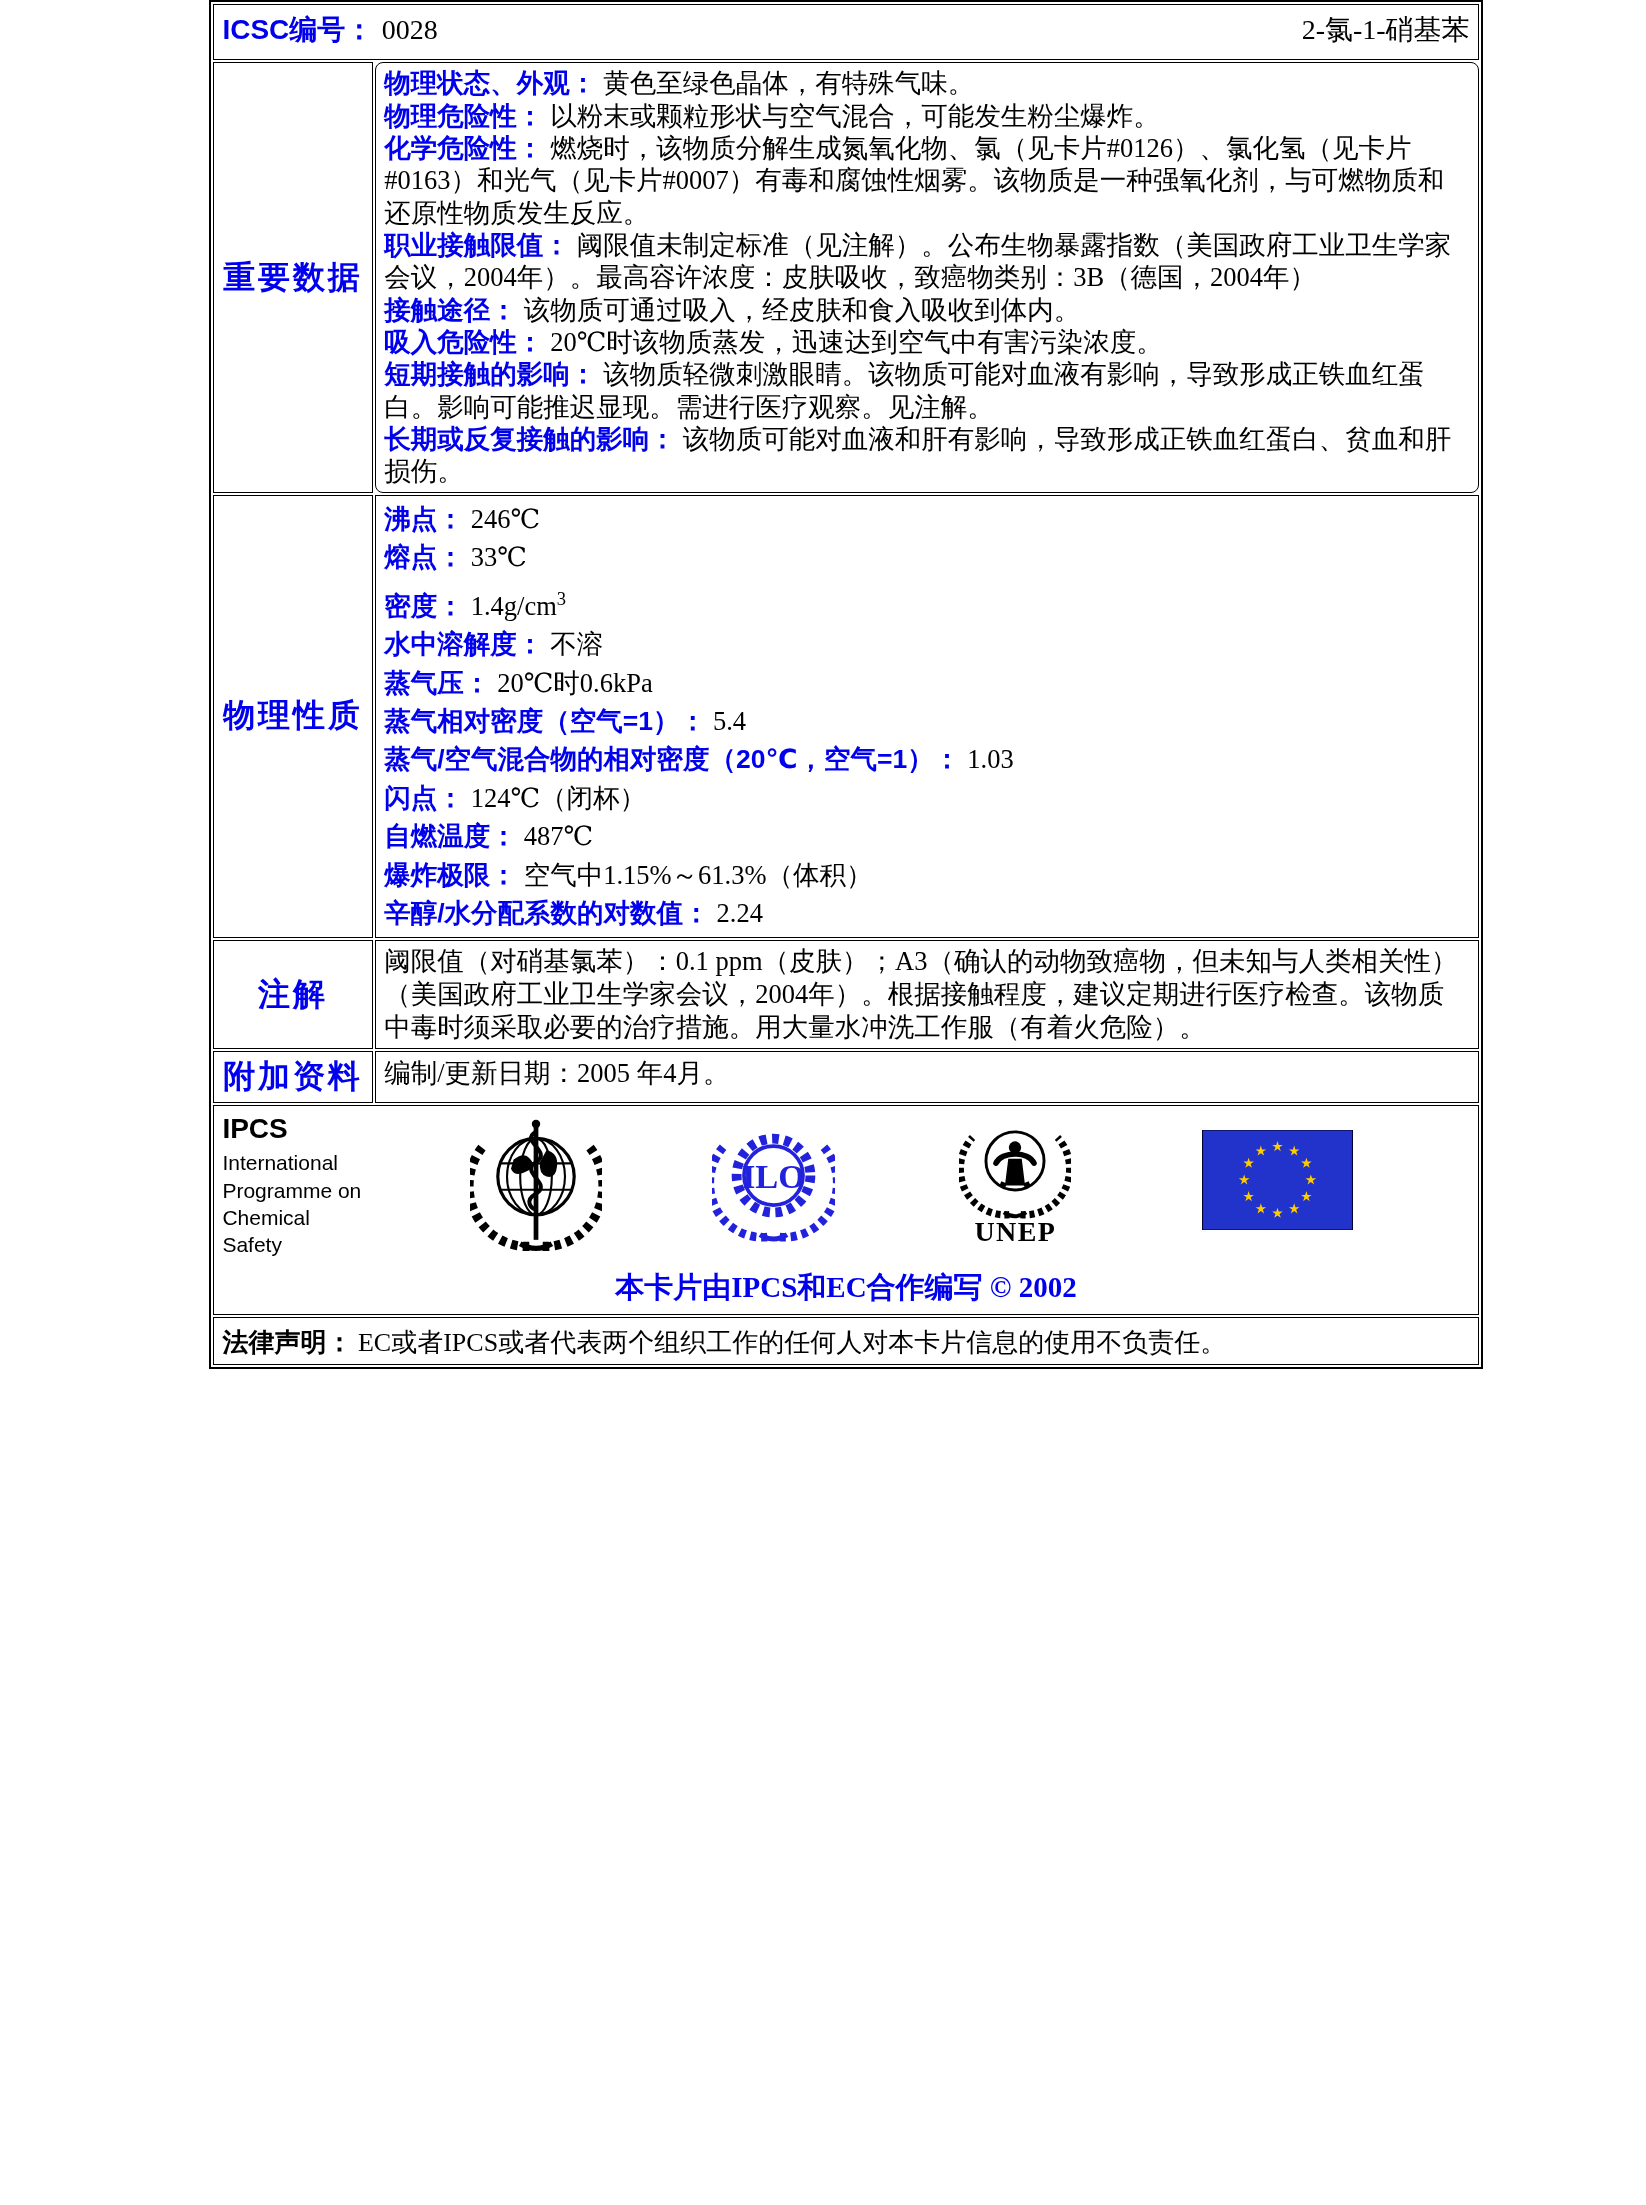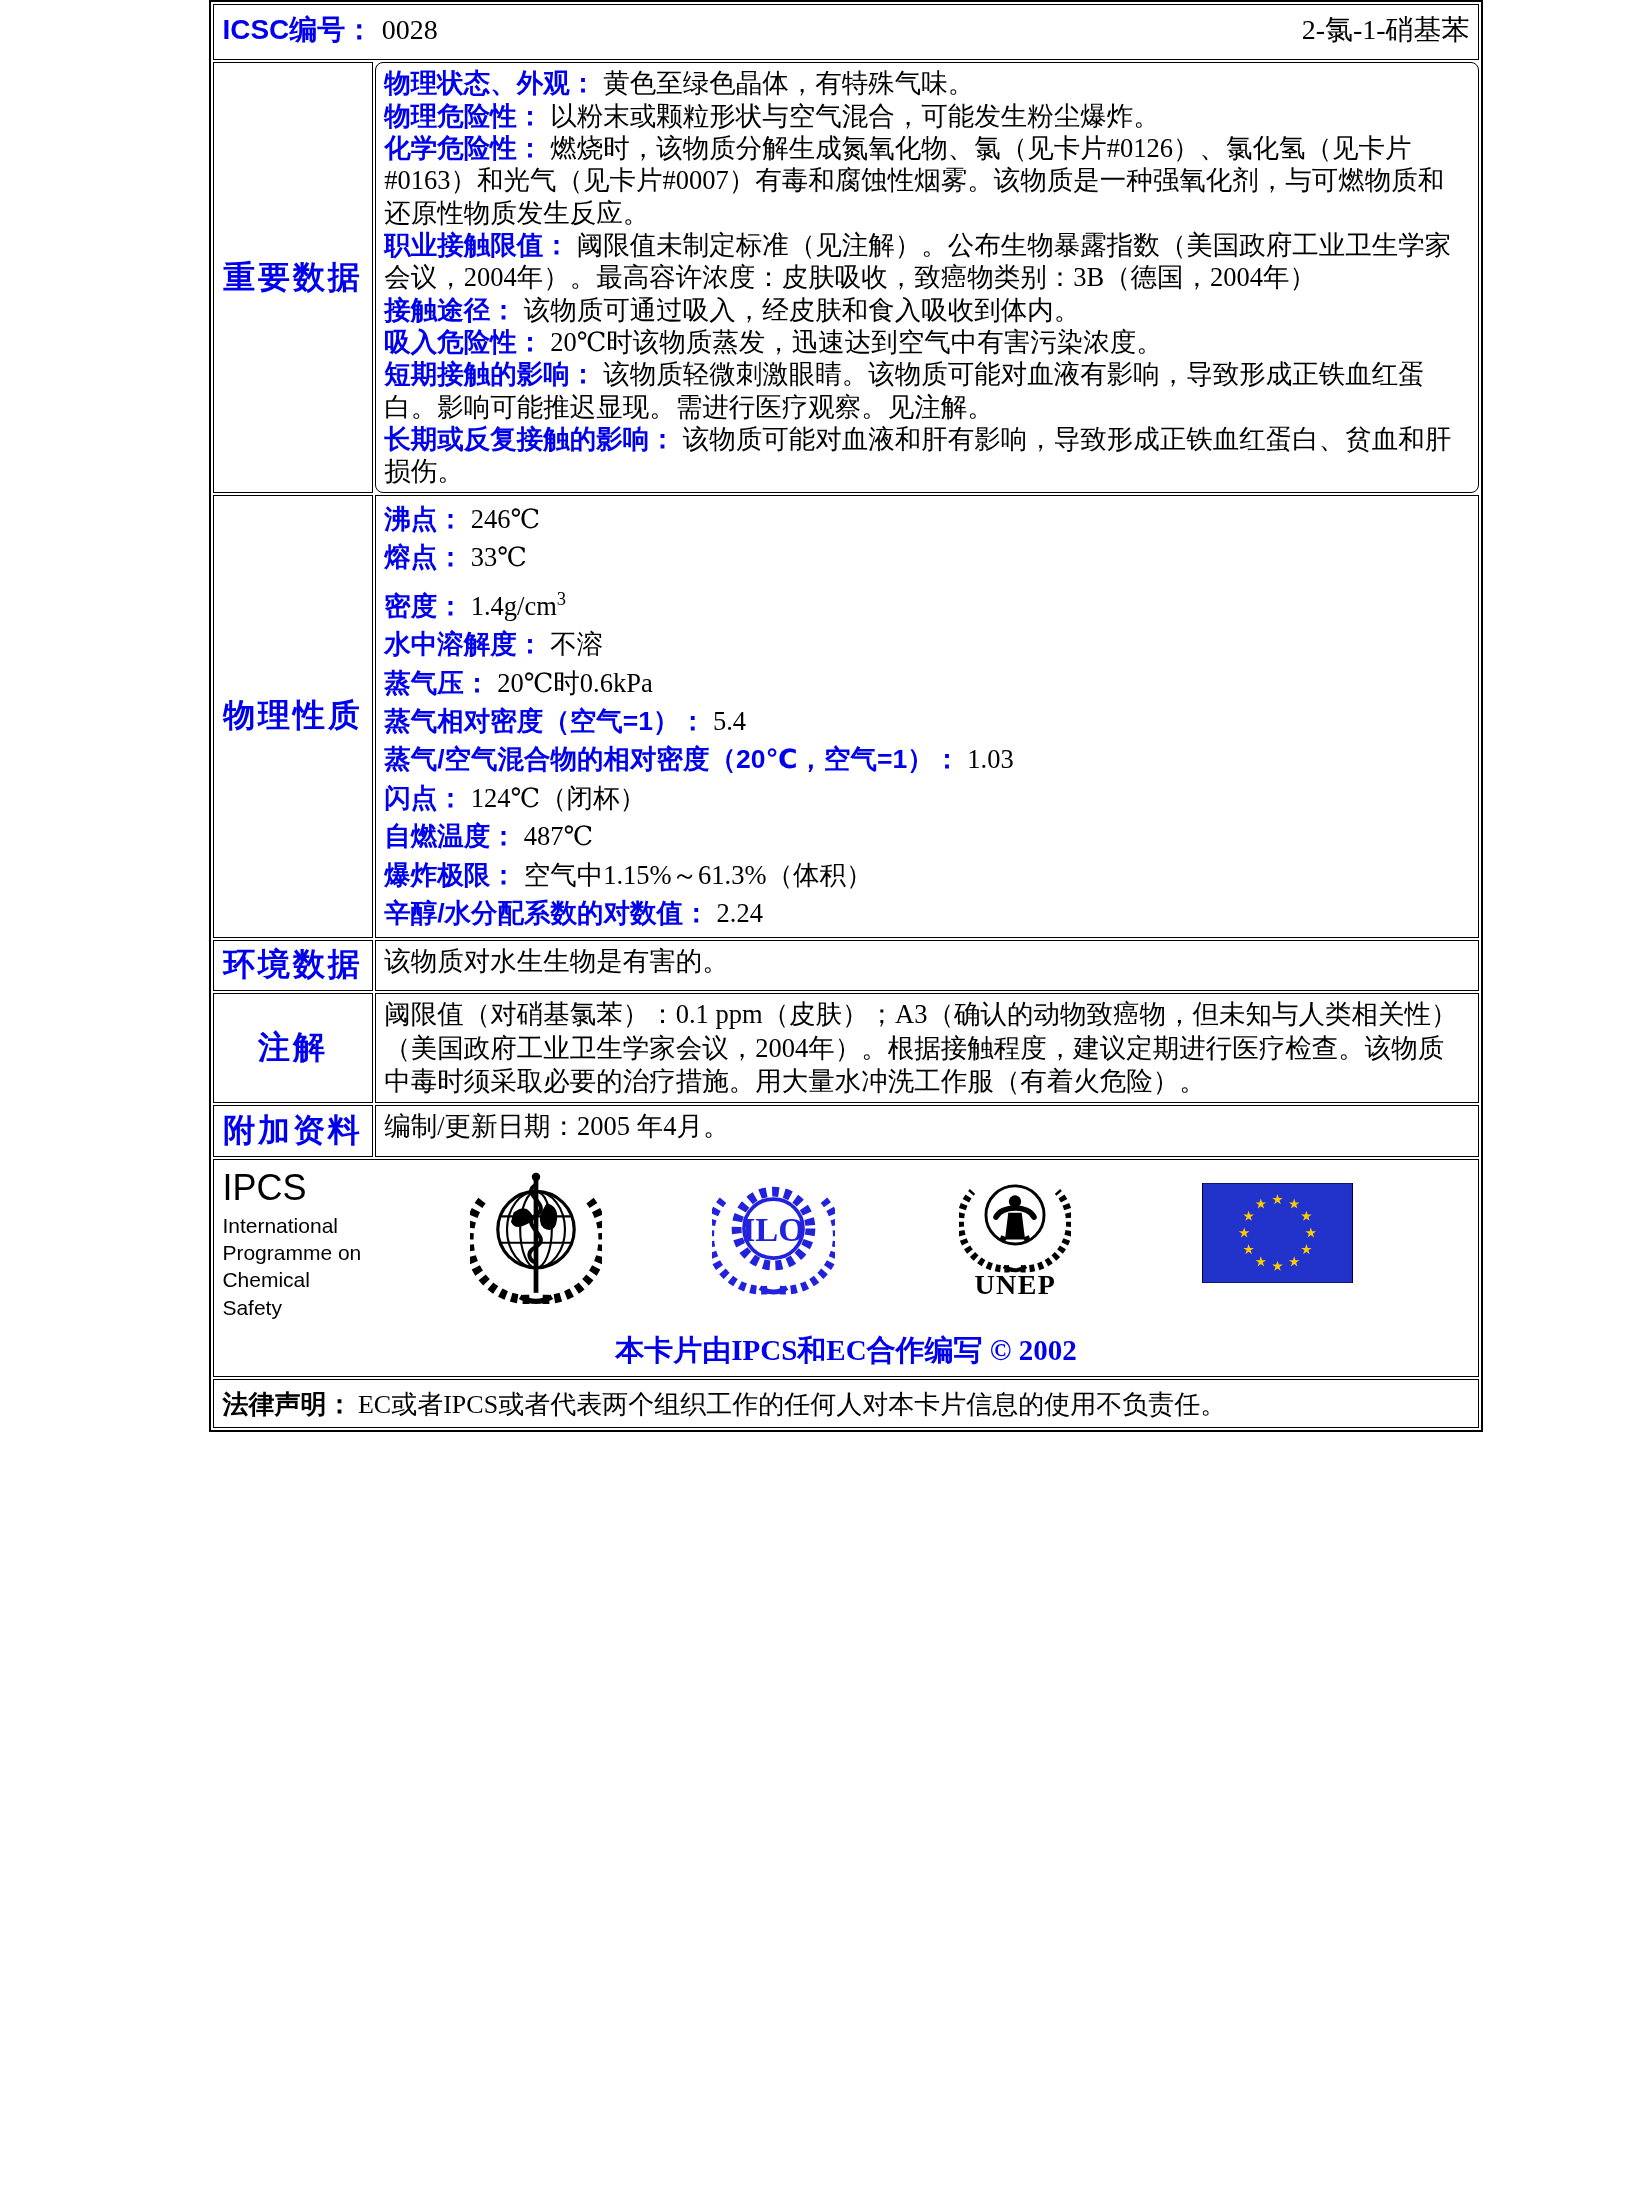--- a/index.html
+++ b/index.html
@@ -63,21 +63,21 @@
   .prop-row { font-size:26.5px; line-height:1.45; }
   .prop-row sup { font-size:70%; vertical-align:super; line-height:0; }
   .prop-row.tall { padding-top:9.8px; }
   .env-cell { min-height:103px; }
   .plain-text { font-size:26.5px; line-height:1.25; margin:0; }
   .notes-cell { min-height:138px; }
   .add-cell { min-height:39px; }
   .footer-cell { padding:8.4px 7px 5.6px 7px; }
   .footer-logos { display:flex; align-items:flex-start; }
   .ipcs-block { width:145px; margin-left:1.4px; font-family:"Liberation Sans","DejaVu Sans",sans-serif; }
-  .ipcs-title { font-weight:normal; font-size:36px; line-height:1.1; }
+  .ipcs-title { font-weight:bold; font-size:28px; line-height:1.1; }
   .ipcs-sub { font-size:21px; line-height:1.3; white-space:pre-line; margin-top:4.2px; }
   .logo-who { margin-left:103px; margin-top:1.4px; }
   .logo-ilo { margin-left:110px; margin-top:4.2px; }
   .logo-unep { margin-left:124px; text-align:center; }
   .unep-word { font-family:"Liberation Serif","DejaVu Serif",serif; font-weight:bold; font-size:28px; letter-spacing:1.4px; margin-top:-5.6px; }
   .eu-flag { margin-left:131px; margin-top:15.3px; }
   .credit {
     margin-top:9.8px;
     text-align:center;
     font-family:"Liberation Serif","DejaVu Serif",serif;
@@ -144,28 +144,20 @@
         <div class="prop-row"><span class="tag">蒸气压：</span><span>20℃时0.6kPa</span></div>
         <div class="prop-row"><span class="tag">蒸气相对密度（空气=1）：</span><span>5.4</span></div>
         <div class="prop-row"><span class="tag">蒸气/空气混合物的相对密度（20℃，空气=1）：</span><span>1.03</span></div>
         <div class="prop-row"><span class="tag">闪点：</span><span>124℃（闭杯）</span></div>
         <div class="prop-row"><span class="tag">自燃温度：</span><span>487℃</span></div>
         <div class="prop-row"><span class="tag">爆炸极限：</span><span>空气中1.15%～61.3%（体积）</span></div>
         <div class="prop-row"><span class="tag">辛醇/水分配系数的对数值：</span><span>2.24</span></div>
       </td>
     </tr>
 
-    <tr>
-      <td class="lbl-cell">
-        <span class="sec-label">环境数据</span>
-      </td>
-      <td class="env-cell">
-        <p class="plain-text">该物质对水生生物是有害的。</p>
-      </td>
-    </tr>
 
     <tr>
       <td class="lbl-cell">
         <span class="sec-label">注解</span>
       </td>
       <td class="notes-cell">
         <p class="plain-text">阈限值（对硝基氯苯）：0.1 ppm（皮肤）；A3（确认的动物致癌物，但未知与人类相关性）（美国政府工业卫生学家会议，2004年）。根据接触程度，建议定期进行医疗检查。该物质中毒时须采取必要的治疗措施。用大量水冲洗工作服（有着火危险）。</p>
       </td>
     </tr>
 

